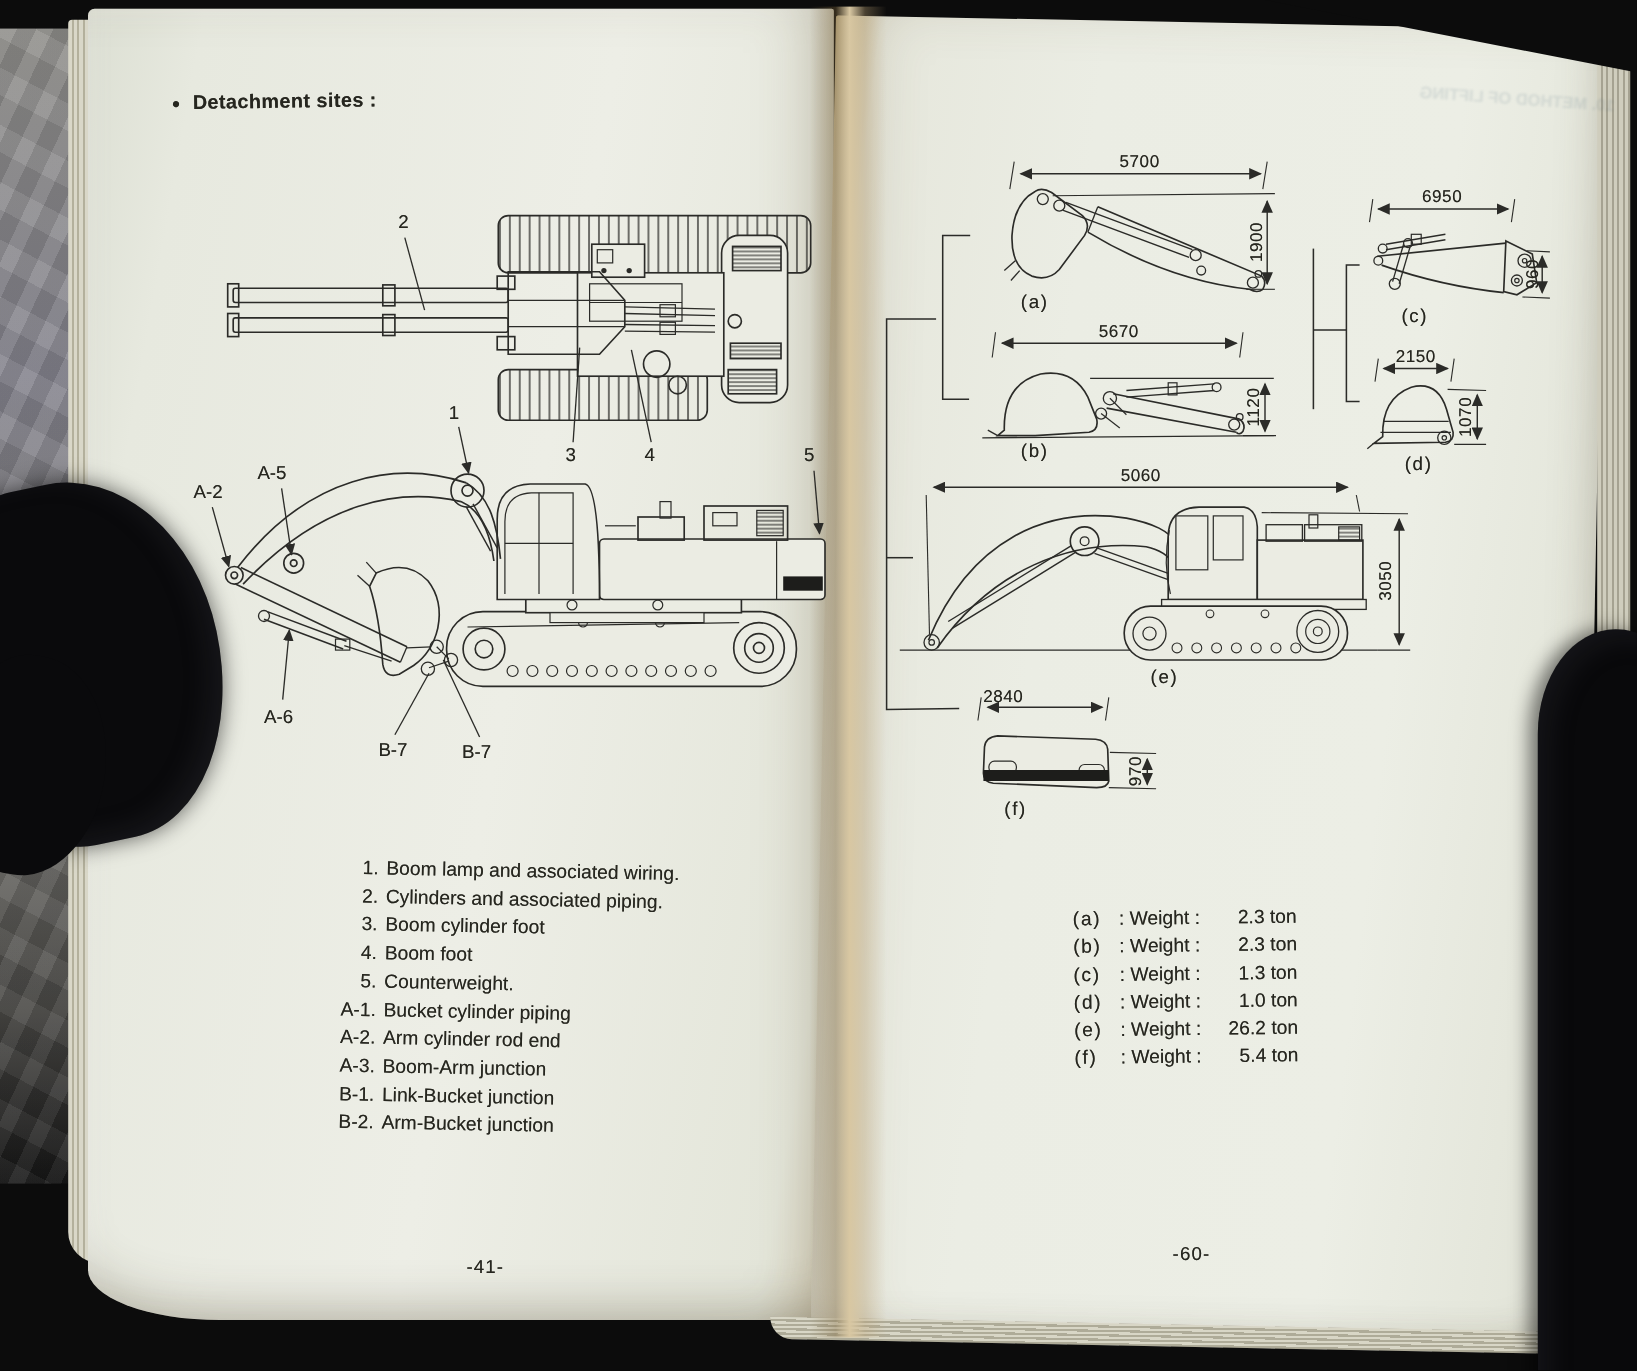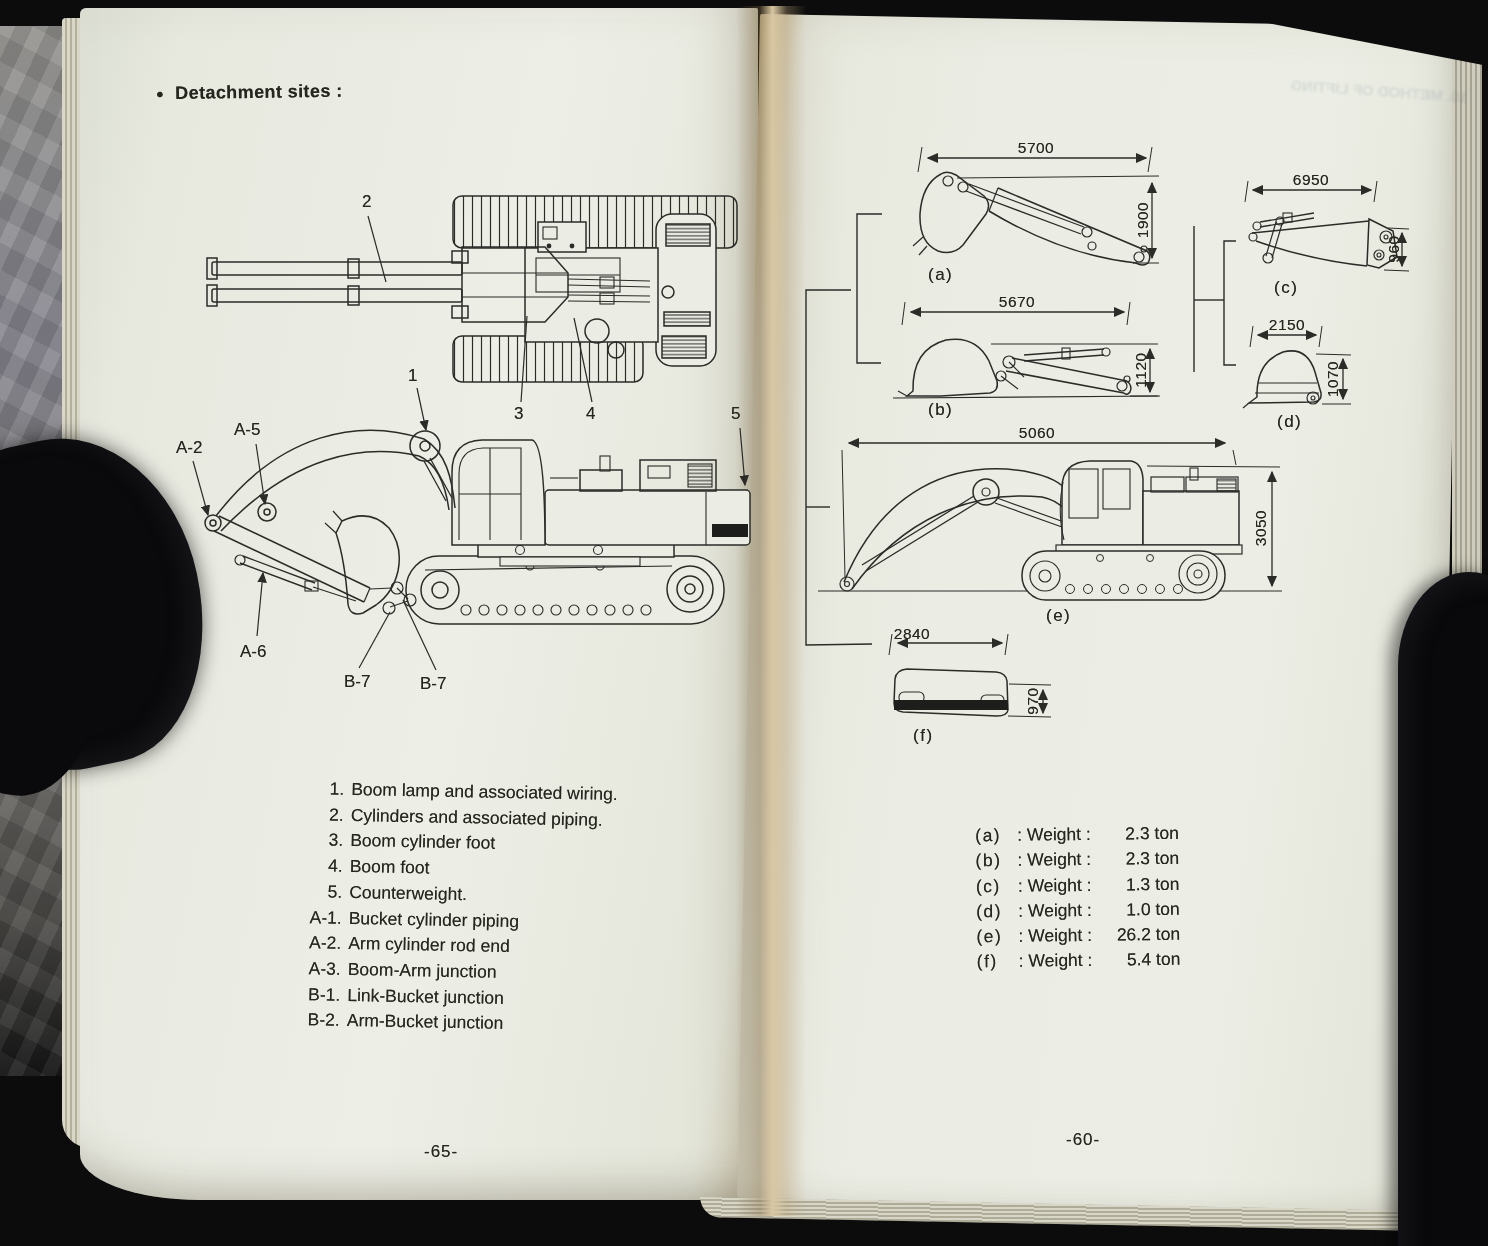--- a/index.html
+++ b/index.html
@@ -481,19 +481,19 @@
         <span class="wlabel">: Weight :</span>
         <span class="wval">26.2 ton</span>
       </div>
     <div class="row">
         <span class="wkey">(f)</span>
         <span class="wlabel">: Weight :</span>
         <span class="wval">5.4 ton</span>
       </div>
   </div>
 
-  <div class="lbl pageno" style="left:424px;top:1142px">-65-</div>
+  <div class="lbl pageno" style="left:424px;top:1142px">-41-</div>
   <div class="lbl pageno" style="left:1066px;top:1130px">-60-</div>
 
   <div class="thumb-left"></div>
   <div class="thumb-left2"></div>
   <div class="thumb-right"></div>
 </div>
 
 </body></html>

